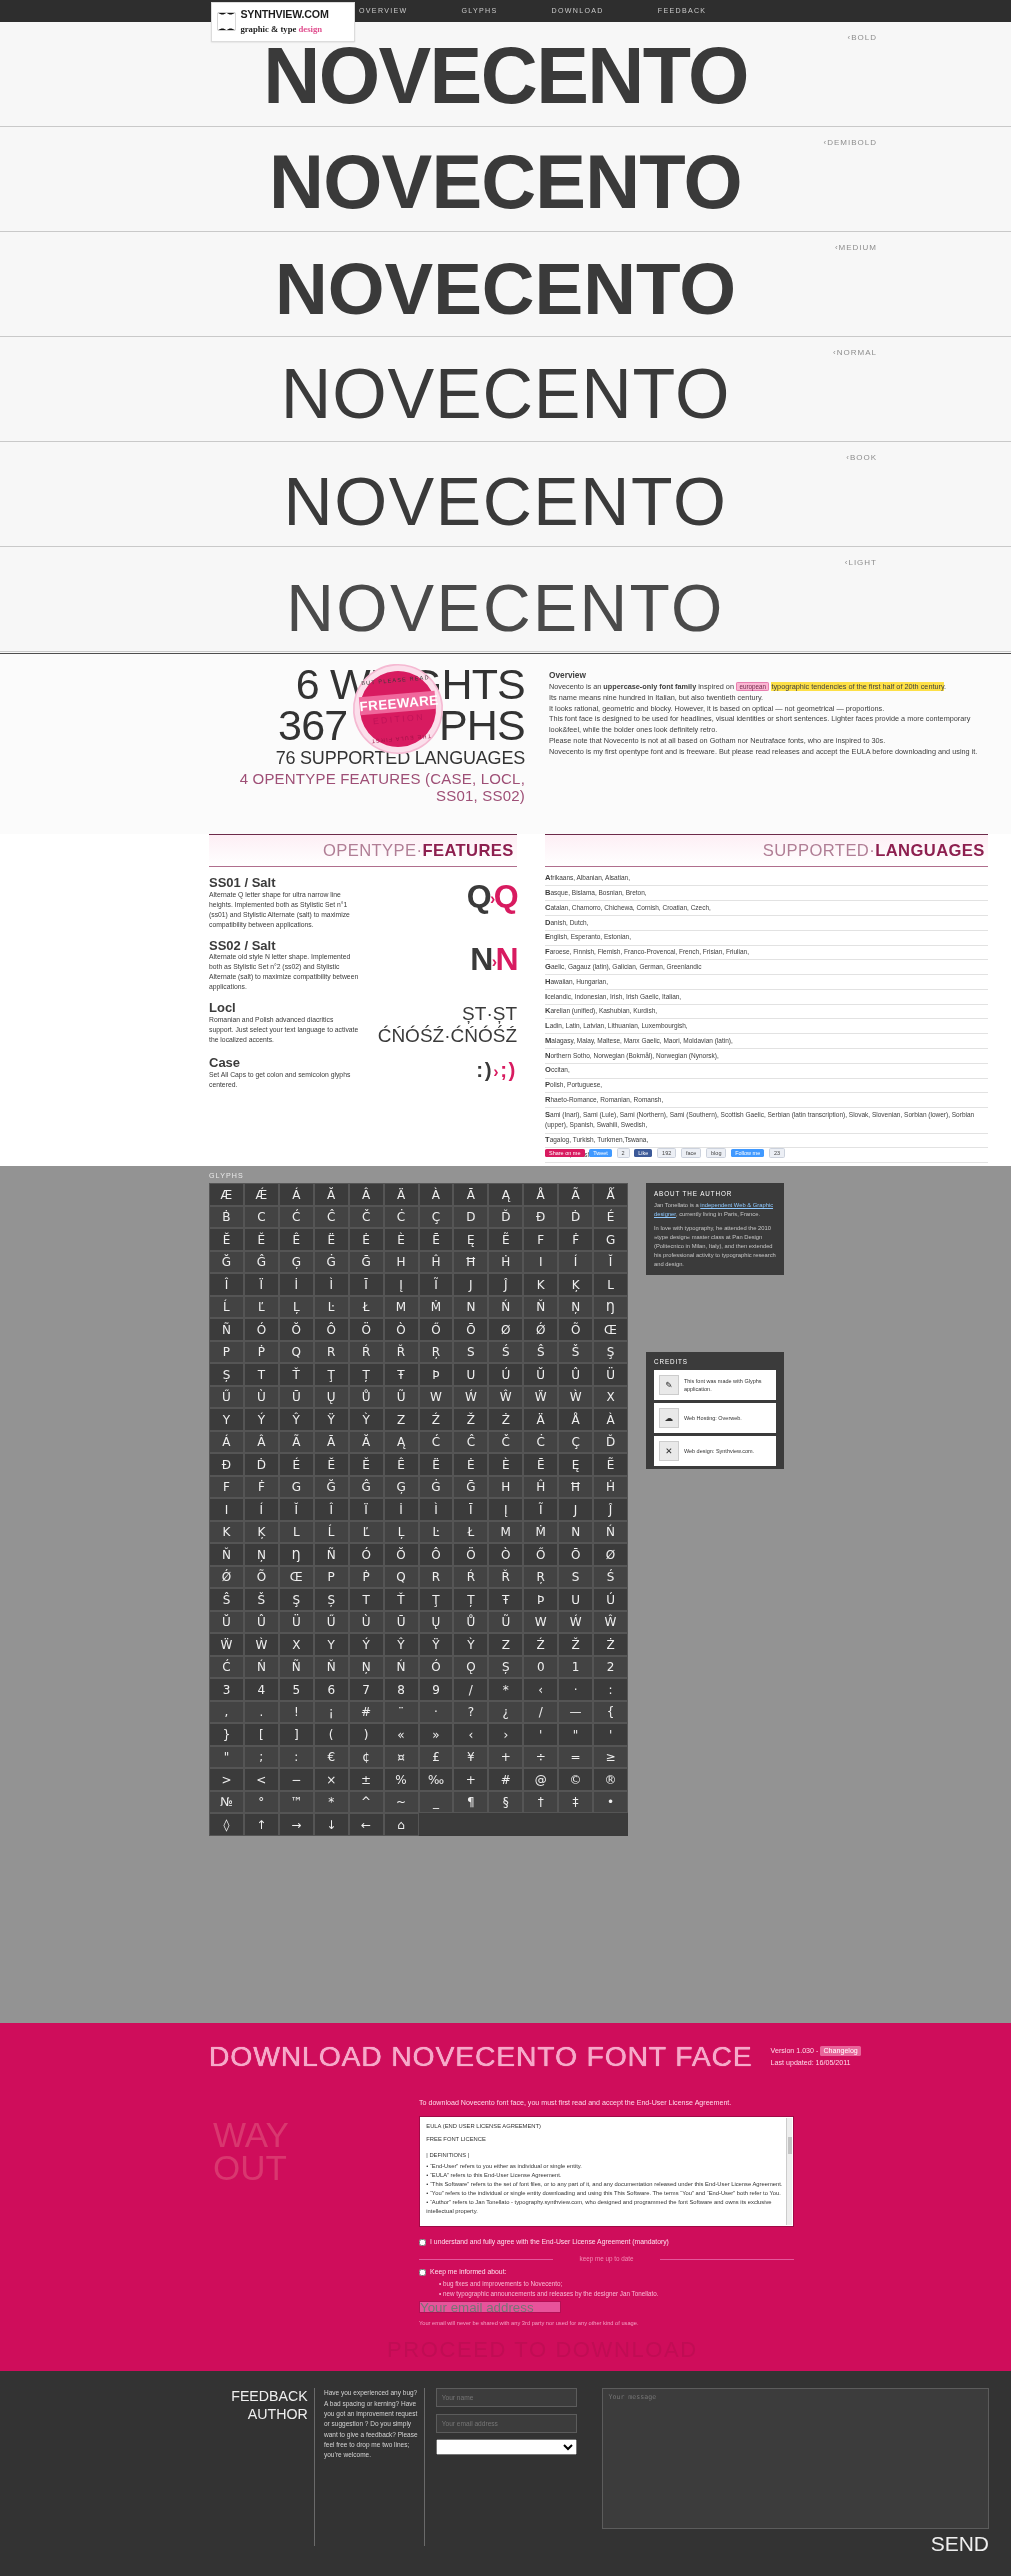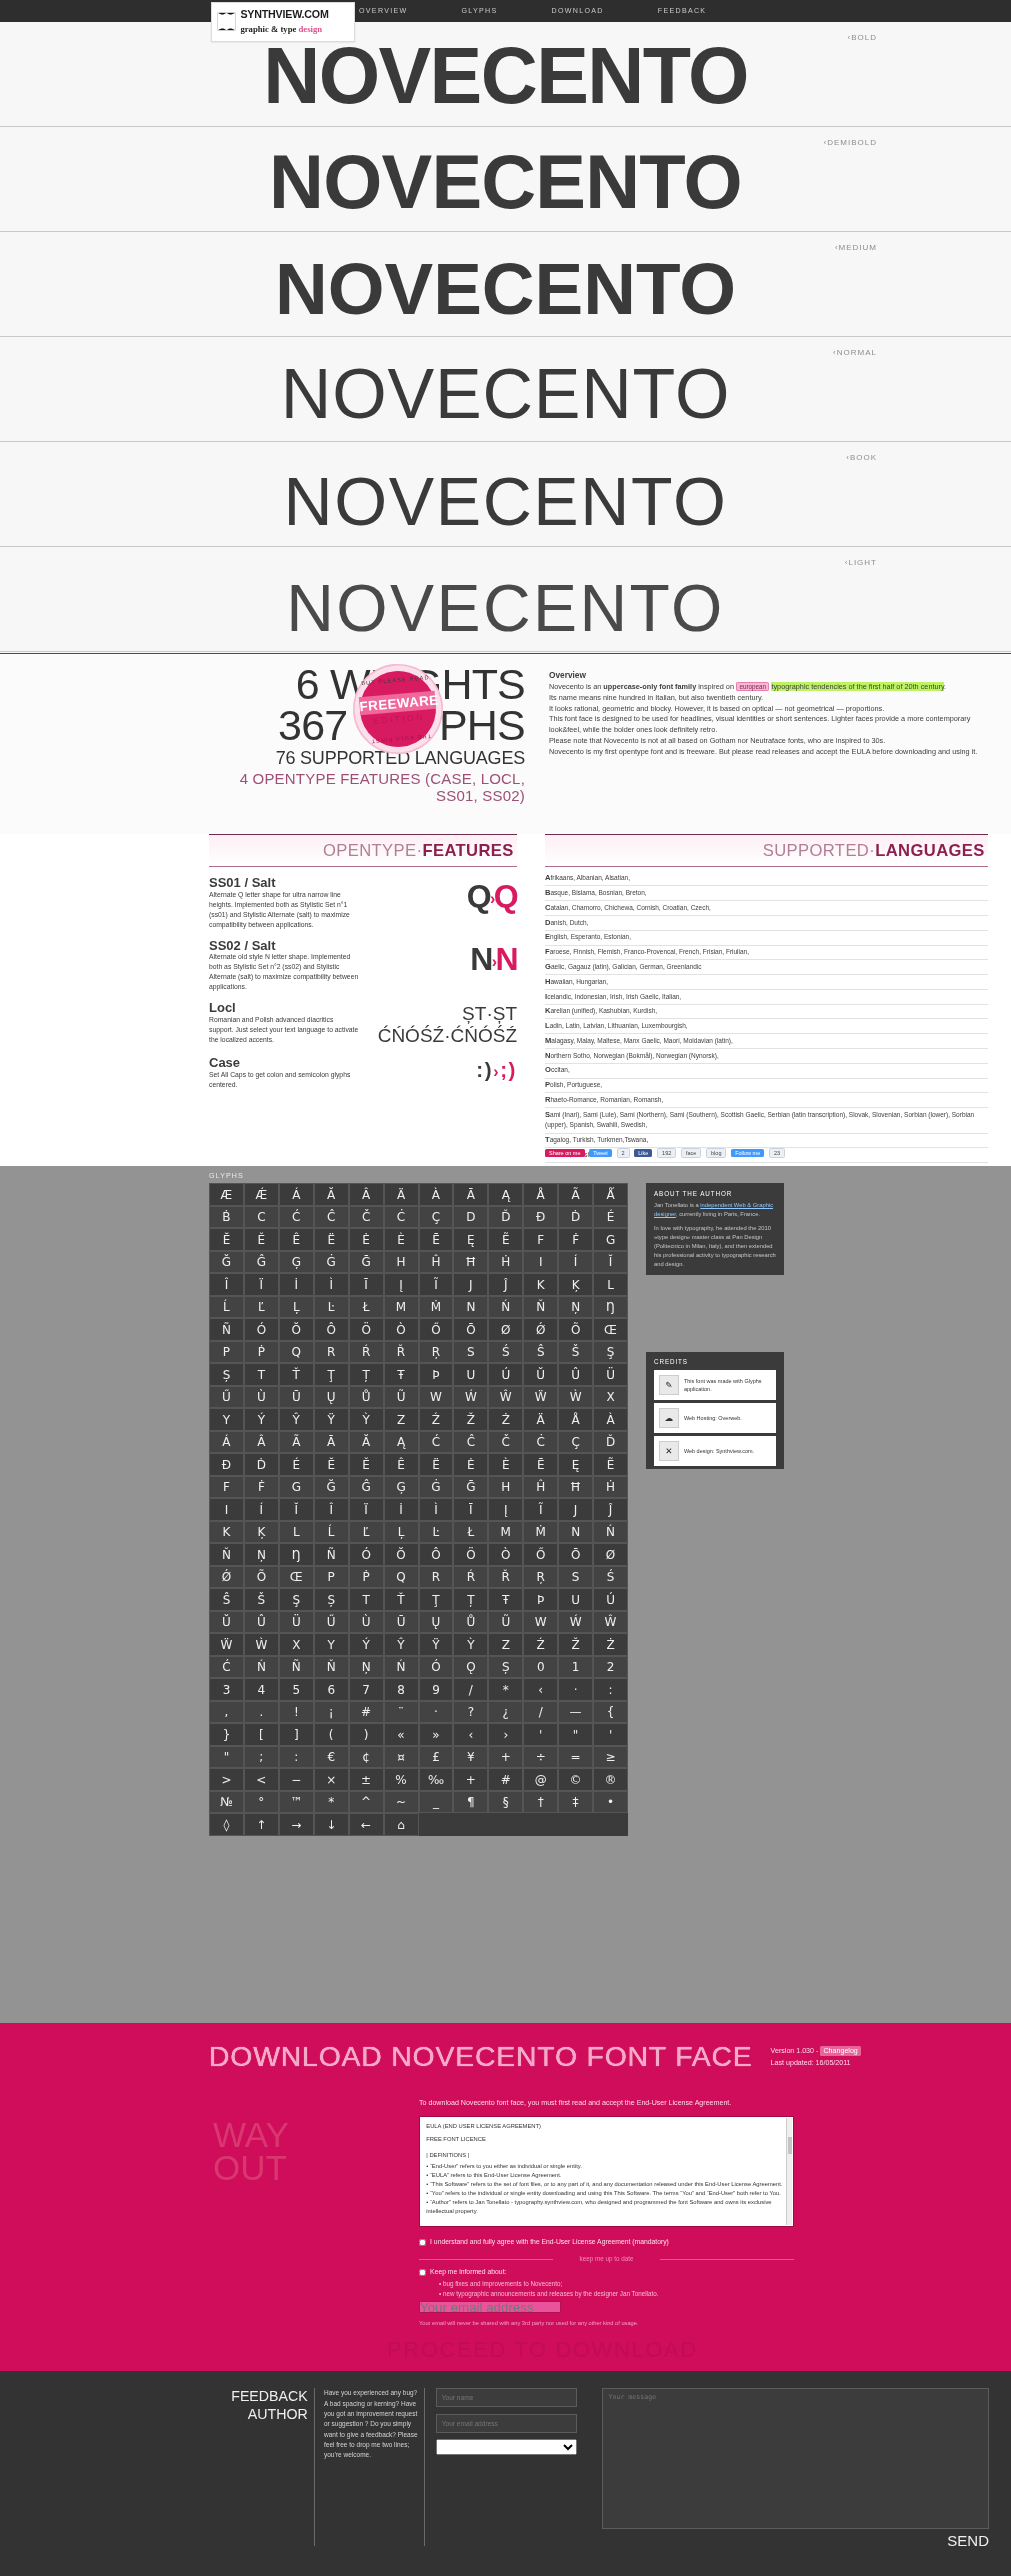--- a/index.html
+++ b/index.html
@@ -44,21 +44,21 @@
         background:#d81b60;box-shadow:0 0 0 5.5px rgba(255,255,255,.55),0 0 0 7.1px #f5b9d2;
         color:#fff;display:flex;align-items:center;justify-content:center;flex-direction:column;transform:rotate(-5deg);}
   .stamp .ring1{position:absolute;top:5.5px;left:0;right:0;text-align:center;font-size:5.5px;letter-spacing:1.2px;color:#3a3a3a;}
   .stamp .ring2{position:absolute;bottom:5.5px;left:0;right:0;text-align:center;font-size:5.5px;letter-spacing:1.2px;color:#a21247;transform:rotate(180deg);}
   .stamp .fw{background:#f0679c;width:100%;text-align:center;font-size:13.4px;font-weight:bold;letter-spacing:0.4px;padding:1.6px 0;color:#fff;}
   .stamp .ed{font-size:8.7px;letter-spacing:2.4px;color:#c01358;margin-top:1.6px;}
 
   .ovtext{position:absolute;left:549px;top:16px;width:443px;font-size:7.3px;line-height:10.7px;color:#3e3e3e;}
   .ovtext h4{font-size:8.3px;font-weight:600;margin-bottom:1.6px;}
   .ovtext p{margin:0;}
-  .hl{background:#bef264;}
+  .hl{background:#fde047;}
   .chip{background:#fbb6d2;border:0.8px solid #e87fb0;border-radius:1.6px;padding:0 2.4px;font-size:6.3px;color:#6e2b4b;}
 
   
   .panels{position:absolute;top:834px;left:0;width:1011px;height:332px;background:#fff;}
   .panel{position:absolute;top:0;}
   .p-left{left:209px;width:308px;}
   .p-right{left:545px;width:443px;}
   .ptitle{border-top:1.6px solid #6d2b4a;border-bottom:0.8px solid #b06e8d;background:linear-gradient(#fdeff5,#fff);
           text-align:right;font-size:16.6px;font-weight:300;letter-spacing:0.4px;color:#b07e95;padding:6.3px 3.2px 4.7px 0;}
   .ptitle b{color:#8d1f4f;font-weight:600;}
@@ -127,21 +127,21 @@
   
   .footer{position:absolute;top:2371px;left:0;width:1011px;height:205px;background:#333;color:#dcdcdc;}
   .fb-title{position:absolute;left:212px;top:17.4px;width:103px;text-align:right;font-size:14.2px;font-weight:300;line-height:17.4px;color:#efefef;
             border-right:0.8px solid #6a6a6a;padding-right:6.3px;height:158px;}
   .fb-text{position:absolute;left:324px;top:17.4px;width:101px;font-size:6.5px;line-height:10.3px;color:#d4d4d4;
            border-right:0.8px solid #6a6a6a;height:158px;padding-right:4.7px;}
   .fb-fields{position:absolute;left:436px;top:17.4px;width:142px;}
   .fb-fields .f{width:141px;height:19px;background:#3c3c3c;border:0.8px solid #5c5c5c;color:#cfcfcf;font-size:6.6px;padding:0 4.7px;margin-bottom:6.3px;}
   .fb-fields select{width:141px;height:16px;font-size:6.3px;}
   .fb-msg{position:absolute;left:602px;top:17.4px;width:387px;height:141px;background:#3c3c3c;border:0.8px solid #5c5c5c;color:#cfcfcf;font-size:6.6px;padding:4px 5.5px;resize:none;}
-  .send{position:absolute;right:22px;top:161px;font-size:15px;font-weight:300;color:#efefef;}
+  .send{position:absolute;right:22px;top:161px;font-size:21px;font-weight:300;color:#efefef;}
 </style>
 </head>
 <body>
 
 <div class="topnav">
   <div class="items">
     <a href="#">OVERVIEW</a>
     <a href="#">GLYPHS</a>
     <a href="#">DOWNLOAD</a>
     <a href="#">FEEDBACK</a>

